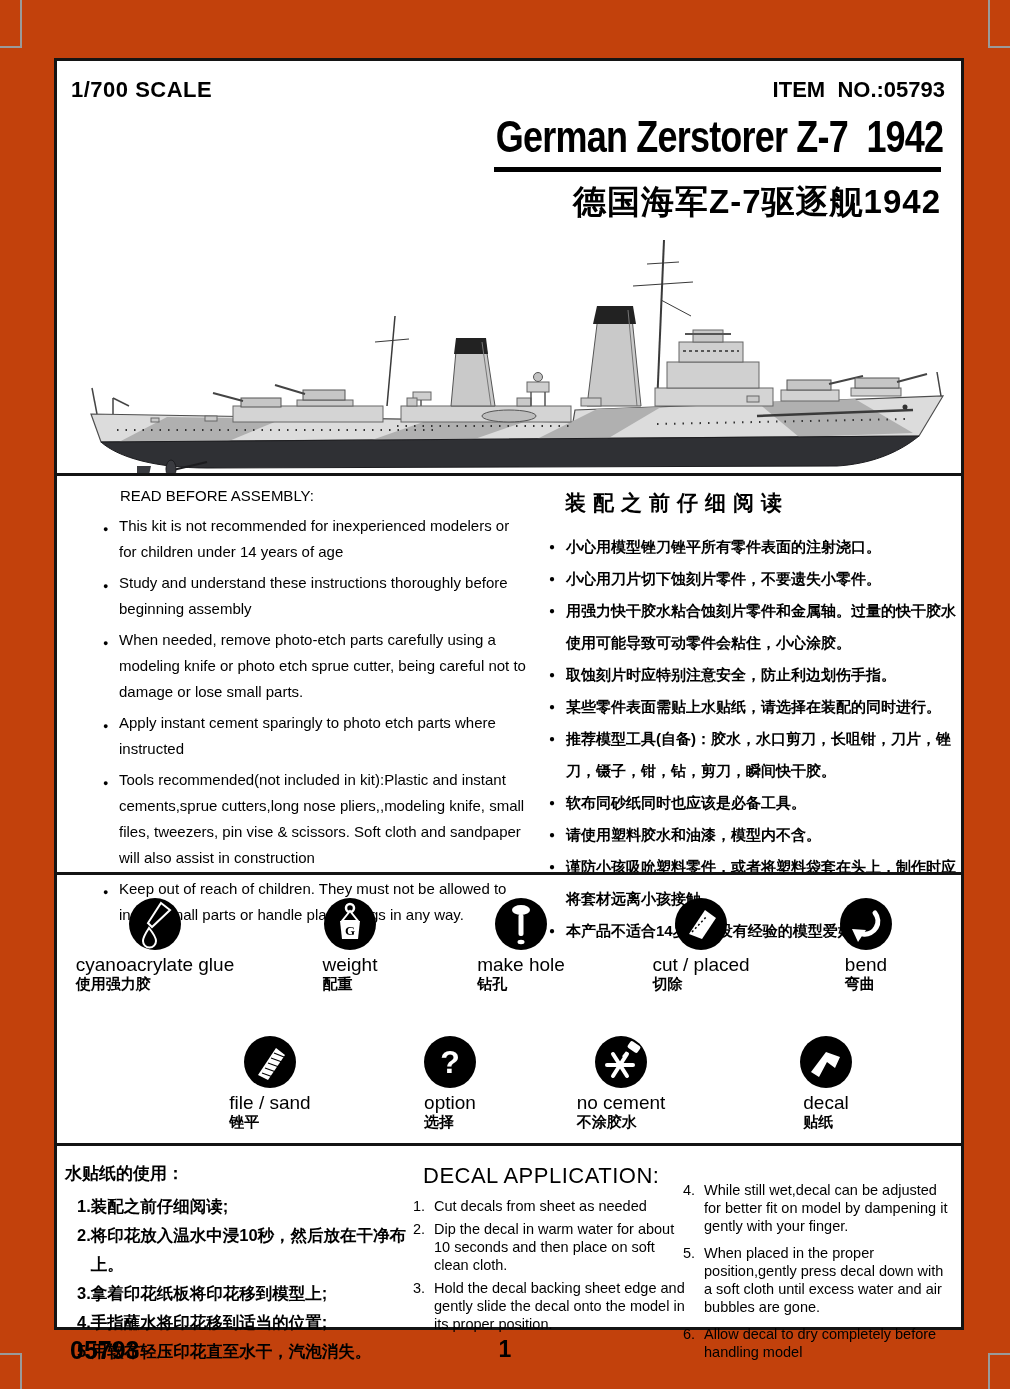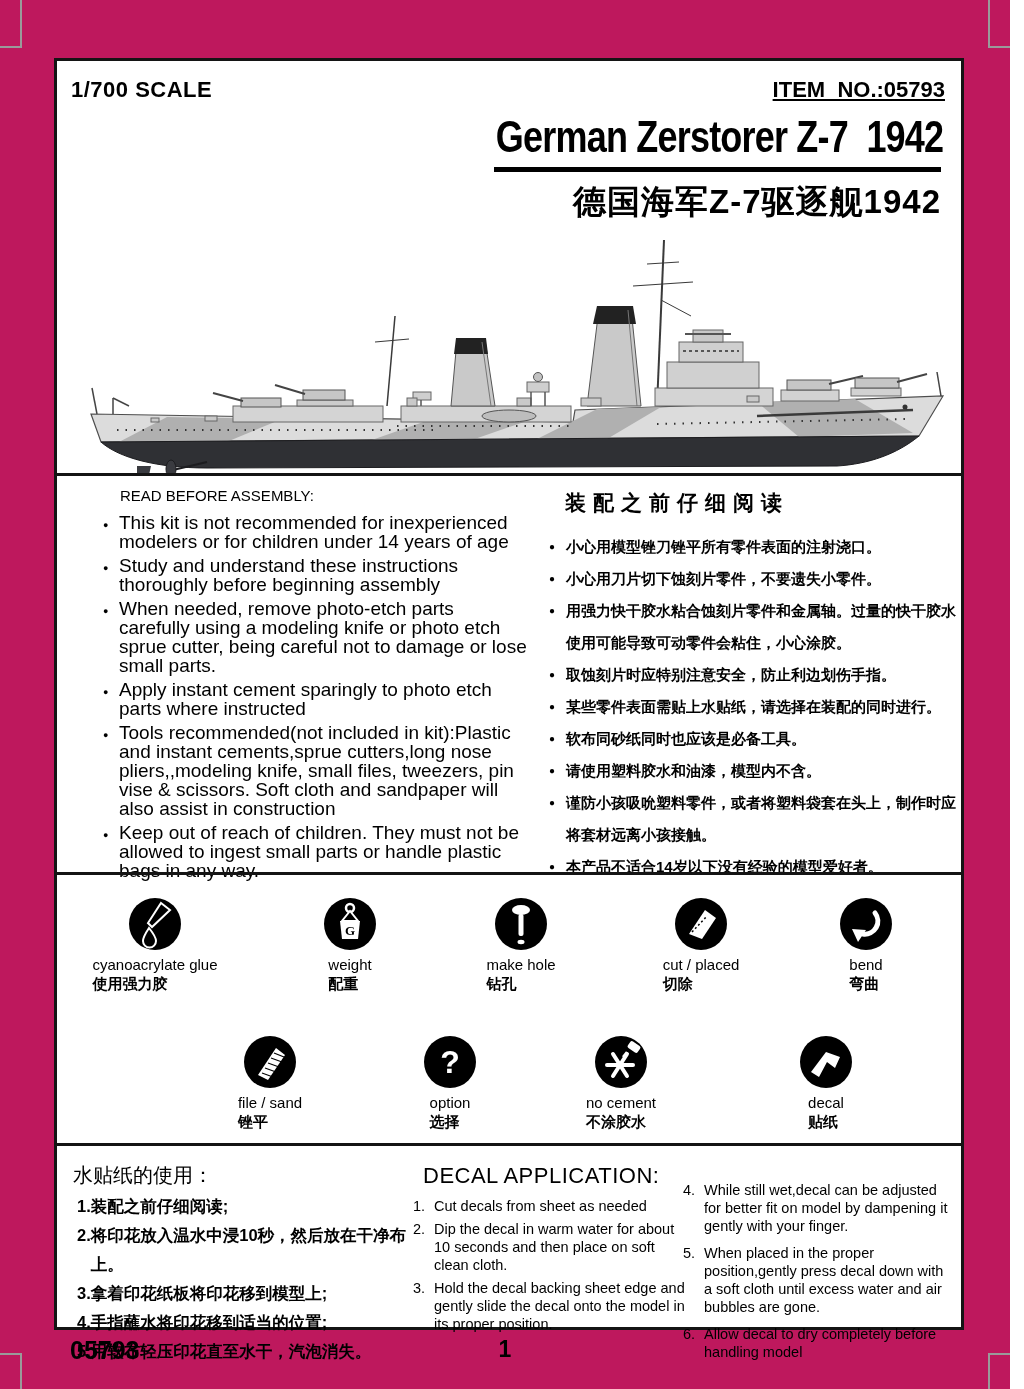--- a/index.html
+++ b/index.html
@@ -1,58 +1,58 @@
 <!DOCTYPE html>
 <html><head>
 <meta charset="utf-8">
 <style>
   * { margin:0; padding:0; box-sizing:border-box; }
   body { background:#ffffff; font-family:"Liberation Sans", sans-serif; color:#000; }
-  .page { position:relative; width:1010px; height:1389px; background:#be185d; overflow:hidden; }
+  .page { position:relative; width:1010px; height:1389px; background:#c2410c; overflow:hidden; }
 
   .corner-mark { position:absolute; width:46px; height:66px; border:2px solid #9a9a9a; background:transparent; }
   .mark-tl { left:-24px; top:-18px; }
   .mark-tr { right:-24px; top:-18px; }
   .mark-bl { left:-24px; bottom:-30px; }
   .mark-br { right:-24px; bottom:-30px; }
 
   .main-box { position:absolute; left:54px; top:58px; width:910px; height:1272px; border:3px solid #141414; background:#fff; }
 
   
   .scale-label { position:absolute; left:14px; top:16px; font-size:22px; font-weight:bold; letter-spacing:0.5px; }
-  .item-no { position:absolute; right:16px; top:16px; font-size:22px; font-weight:bold; white-space:pre;text-decoration:underline; }
+  .item-no { position:absolute; right:16px; top:16px; font-size:22px; font-weight:bold; white-space:pre; }
   .title-en { position:absolute; right:18px; top:50px; font-size:45px; font-weight:bold; letter-spacing:-1px; transform:scaleX(0.80); transform-origin:100% 50%; white-space:pre; }
   .title-rule { position:absolute; right:20px; top:106px; width:447px; height:5px; background:#000; }
   .title-cn { position:absolute; right:20px; top:119px; font-size:33px; font-weight:bold; letter-spacing:1px; }
 
   .ship-wrap { position:absolute; left:0px; top:169px; width:904px; height:246px; }
 
   .divider { position:absolute; left:0; width:904px; height:3px; background:#141414; }
   .div1 { top:412px; } .div2 { top:811px; } .div3 { top:1082px; }
 
   
   .rb-head-en { position:absolute; left:63px; top:426px; font-size:15px; }
   .rb-list-en { position:absolute; left:46px; top:452px; width:424px; list-style:none; }
-  .rb-list-en li { position:relative; padding-left:16px; font-size:19px; line-height:19px; margin-bottom:5px; }
+  .rb-list-en li { position:relative; padding-left:16px; font-size:15px; line-height:26px; margin-bottom:5px; }
   .rb-list-en li::before { content:"●"; position:absolute; left:0; top:3px; font-size:9px; }
 
   .rb-head-cn { position:absolute; left:508px; top:428px; font-size:21px; font-weight:600; letter-spacing:7px; font-family:"Liberation Serif", serif; }
   .rb-list-cn { position:absolute; left:492px; top:470px; width:416px; list-style:none; }
   .rb-list-cn li { position:relative; padding-left:17px; font-size:15px; font-weight:bold; line-height:32px; }
   .rb-list-cn li::before { content:"●"; position:absolute; left:0; top:0px; font-size:10px; }
 
   
   .icon-item { position:absolute; width:180px; text-align:center; }
   .icon-item .badge { width:54px; height:54px; margin:0 auto; }
   .icon-item .labels { display:inline-block; text-align:left; margin-top:4px; }
-  .icon-item .lbl-en { font-size:15px; line-height:19px; }
+  .icon-item .lbl-en { font-size:19px; line-height:19px; }
   .icon-item .lbl-cn { font-size:15px; line-height:20px; font-weight:bold; }
 
   
-  .decal-head-cn { position:absolute; left:16px; top:1101px; font-size:20px; font-weight:normal; }
+  .decal-head-cn { position:absolute; left:8px; top:1101px; font-size:17px; font-weight:bold; }
   .decal-list-cn { position:absolute; left:20px; top:1131px; width:352px; list-style:none; }
   .decal-list-cn li { display:flex; font-size:16.5px; font-weight:bold; line-height:29px; }
   .decal-list-cn .num { flex:none; }
   .decal-head-en { position:absolute; left:366px; top:1102px; font-size:22px; letter-spacing:0.5px; }
   .decal-list-en { position:absolute; width:272px; list-style:none; }
   .col2 { left:356px; top:1136px; }
   .col3 { left:626px; top:1120px; }
   .decal-list-en li { display:flex; font-size:14.5px; line-height:18px; margin-bottom:5px; }
   .decal-list-en .num { flex:none; width:21px; }
   .col3 li { margin-bottom:9px; }
@@ -188,20 +188,21 @@
         <li><span>小心用模型锉刀锉平所有零件表面的注射浇口。</span></li>
 
         <li><span>小心用刀片切下蚀刻片零件，不要遗失小零件。</span></li>
 
         <li><span>用强力快干胶水粘合蚀刻片零件和金属轴。过量的快干胶水使用可能导致可动零件会粘住，小心涂胶。</span></li>
 
         <li><span>取蚀刻片时应特别注意安全，防止利边划伤手指。</span></li>
 
         <li><span>某些零件表面需贴上水贴纸，请选择在装配的同时进行。</span></li>
 
+        <li><span>推荐模型工具(自备)：胶水，水口剪刀，长咀钳，刀片，锉刀，镊子，钳，钻，剪刀，瞬间快干胶。</span></li>
 
         <li><span>软布同砂纸同时也应该是必备工具。</span></li>
 
         <li><span>请使用塑料胶水和油漆，模型内不含。</span></li>
 
         <li><span>谨防小孩吸吮塑料零件，或者将塑料袋套在头上，制作时应将套材远离小孩接触。</span></li>
 
         <li><span>本产品不适合14岁以下没有经验的模型爱好者。</span></li>
 
     </ul>

